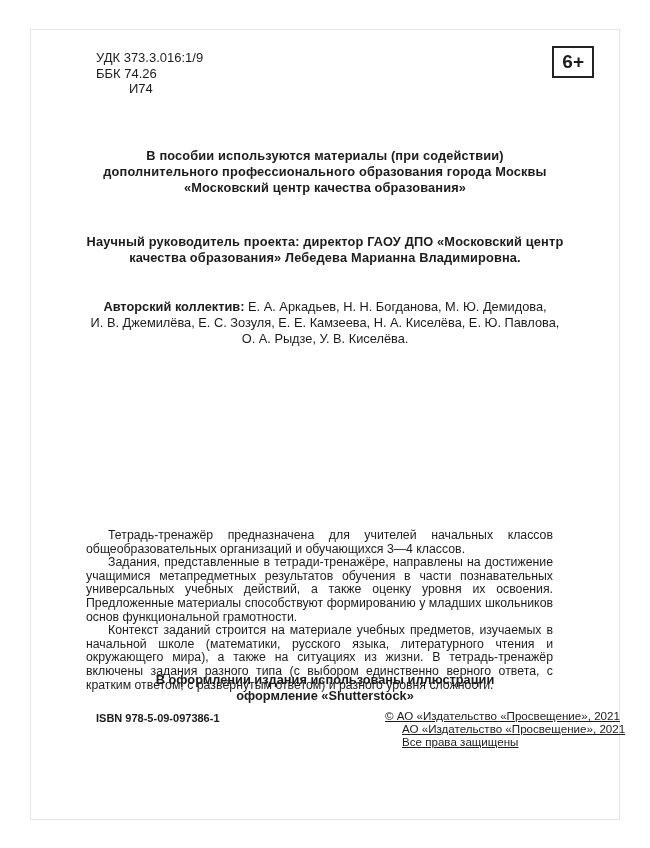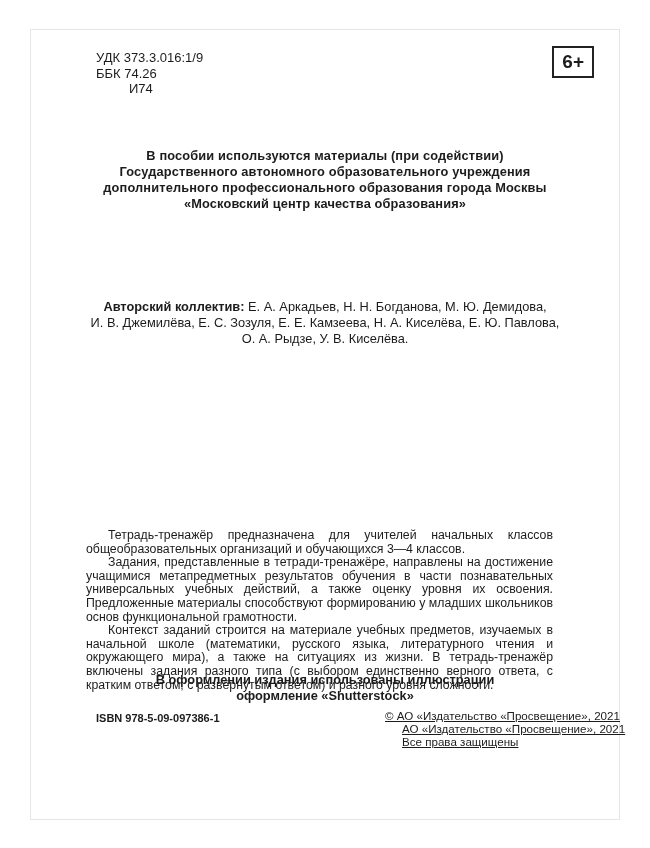--- a/index.html
+++ b/index.html
@@ -109,25 +109,28 @@
   <div class="meta-block">
     <div>УДК 373.3.016:1/9</div>
     <div>ББК 74.26</div>
     <div class="code-indent">И74</div>
   </div>
 
   <div class="age-badge">6+</div>
 
   <div class="center-block bold" id="materials-note">
     <div>В пособии используются материалы (при содействии)</div>
-    <div>Государственного автономного образовательного учреждения</div>
     <div>дополнительного профессионального образования города Москвы</div>
     <div>«Московский центр качества образования»</div>
   </div>
 
+  <div class="center-block bold" id="supervisor-note">
+    <div>Научный руководитель проекта: директор ГАОУ ДПО «Московский центр</div>
+    <div>качества образования» Лебедева Марианна Владимировна.</div>
+  </div>
 
   <div class="center-block" id="authors-note">
     <div><span class="bold">Авторский коллектив:</span><span> Е. А. Аркадьев, Н. Н. Богданова, М. Ю. Демидова,</span></div>
     <div>И. В. Джемилёва, Е. С. Зозуля, Е. Е. Камзеева, Н. А. Киселёва, Е. Ю. Павлова,</div>
     <div>О. А. Рыдзе, У. В. Киселёва.</div>
   </div>
 
   <div class="annotation">
     <p>Тетрадь-тренажёр предназначена для учителей начальных классов общеобразовательных организаций и обучающихся 3—4 классов.</p>
     <p>Задания, представленные в тетради-тренажёре, направлены на достижение учащимися метапредметных результатов обучения в части познавательных универсальных учебных действий, а также оценку уровня их освоения. Предложенные материалы способствуют формированию у младших школьников основ функциональной грамотности.</p>

